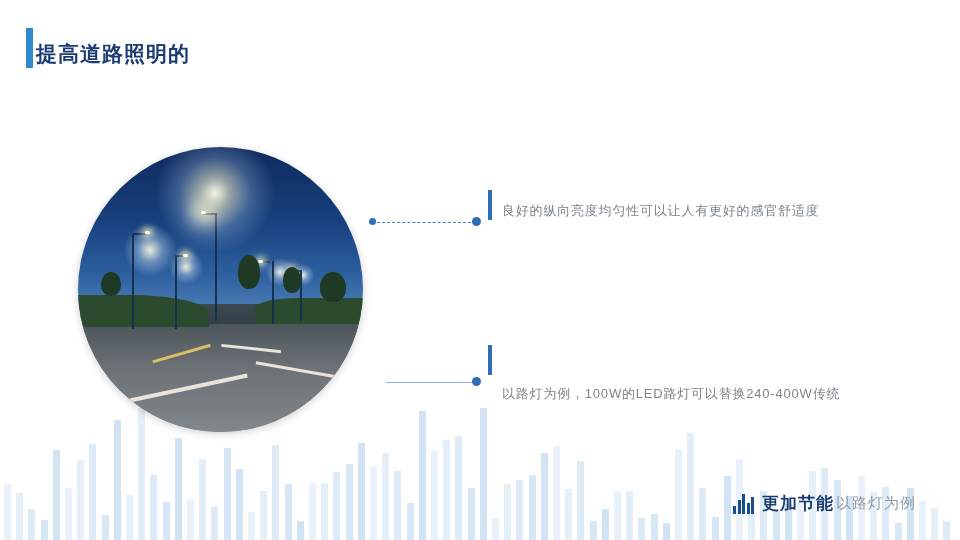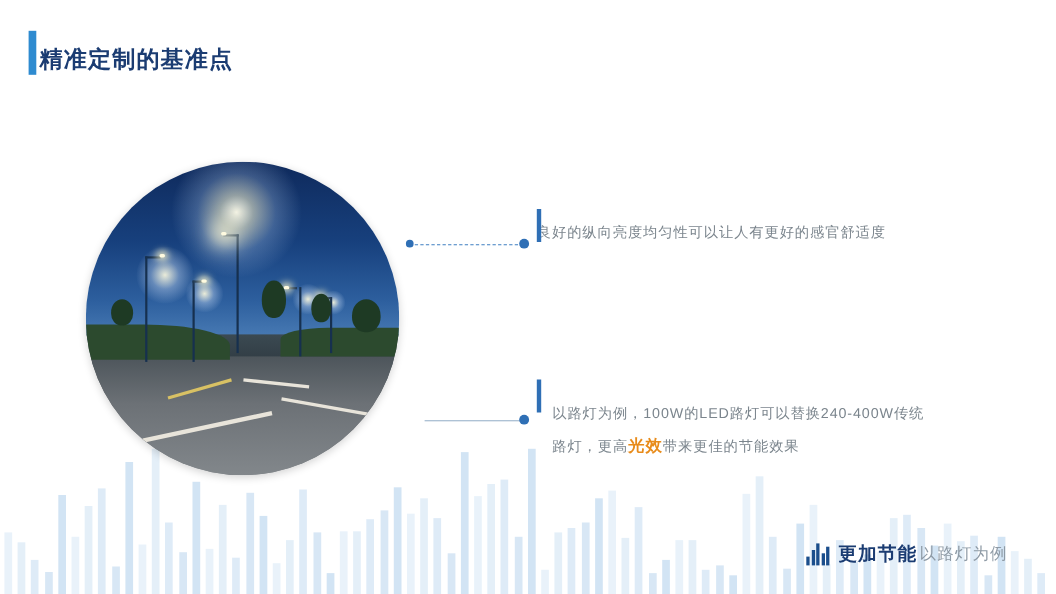--- a/index.html
+++ b/index.html
@@ -242,21 +242,21 @@
     letter-spacing: 1px;
     margin-left: 2px;
   }
 </style>
 </head>
 <body>
 
 <div class="slide">
 
   <div class="title-accent"></div>
-  <div class="slide-title">精准定制的基准点</div>
+  <div class="slide-title">提高道路照明的</div>
 
   <div class="bars" id="bars">
       <div class="bar" style="left: 4px; height: 55.7278px; background: rgb(207, 226, 243); opacity: 0.45;"></div>
       <div class="bar" style="left: 16.2px; height: 47.4293px; background: rgb(207, 226, 243); opacity: 0.57;"></div>
       <div class="bar" style="left: 28.4px; height: 31.4818px; background: rgb(207, 226, 243); opacity: 0.69;"></div>
       <div class="bar" style="left: 40.6px; height: 19.7164px; background: rgb(207, 226, 243); opacity: 0.81;"></div>
       <div class="bar" style="left: 52.8px; height: 90.337px; background: rgb(207, 226, 243); opacity: 0.93;"></div>
       <div class="bar" style="left: 65px; height: 51.8788px; background: rgb(207, 226, 243); opacity: 0.45;"></div>
       <div class="bar" style="left: 77.2px; height: 80.4531px; background: rgb(207, 226, 243); opacity: 0.57;"></div>
       <div class="bar" style="left: 89.4px; height: 95.6631px; background: rgb(207, 226, 243); opacity: 0.69;"></div>
@@ -381,29 +381,26 @@
 
   <div class="dash-line" style="left:372px; top:222px; width:104px;"></div>
   <div class="node-sm" style="left:369px; top:218px;"></div>
   <div class="node" style="left:472px; top:217px;"></div>
 
   <div class="solid-line" style="left:386px; top:382px; width:90px;"></div>
   <div class="node" style="left:472px; top:377px;"></div>
 
   <div class="block" style="left:488px; top:186px;">
     <div class="blk-accent" style="left:0; top:4px; height:30px;"></div>
-    <div class="blk-body" style="margin-top:10px;">良好的纵向亮度均匀性可以让人有更好的感官舒适度</div>
+    <div class="blk-body" style="margin-left:14px; margin-top:10px;">良好的纵向亮度均匀性可以让人有更好的感官舒适度</div>
   </div>
 
   <div class="block" style="left:488px; top:341px;">
     <div class="blk-accent" style="left:0; top:4px; height:30px;"></div>
-    <div class="blk-body" style="margin-left:14px; margin-top:20px;">以路灯为例，100W的LED路灯可以替换240-400W传统</div>
-    <div class="blk-body" style="margin-left:14px;">
-      <span>路灯，更高</span><span class="hl-orange">光效</span><span>带来更佳的节能效果</span>
-    </div>
+    <div class="blk-body" style="margin-left:14px; margin-top:38px;">以路灯为例，100W的LED路灯可以替换240-400W传统</div>
   </div>
 
   <div class="logo">
     <div class="logo-mark" id="logo-mark">
         <i style="left: 0px; height: 8px;"></i>
         <i style="left: 4.6px; height: 14px;"></i>
         <i style="left: 9.2px; height: 20px;"></i>
         <i style="left: 13.8px; height: 11px;"></i>
         <i style="left: 18.4px; height: 17px;"></i>
       </div>

